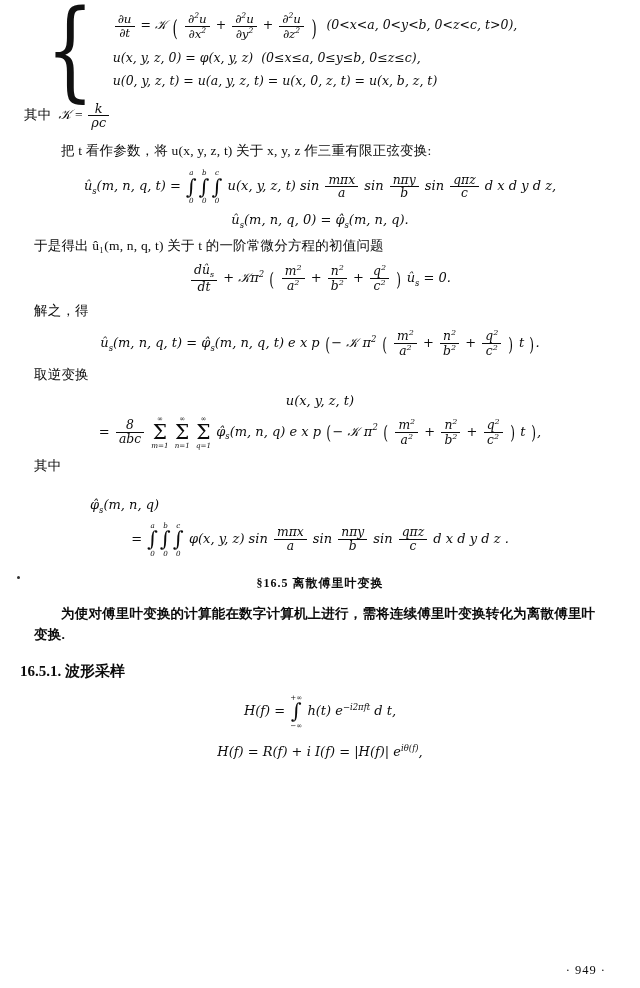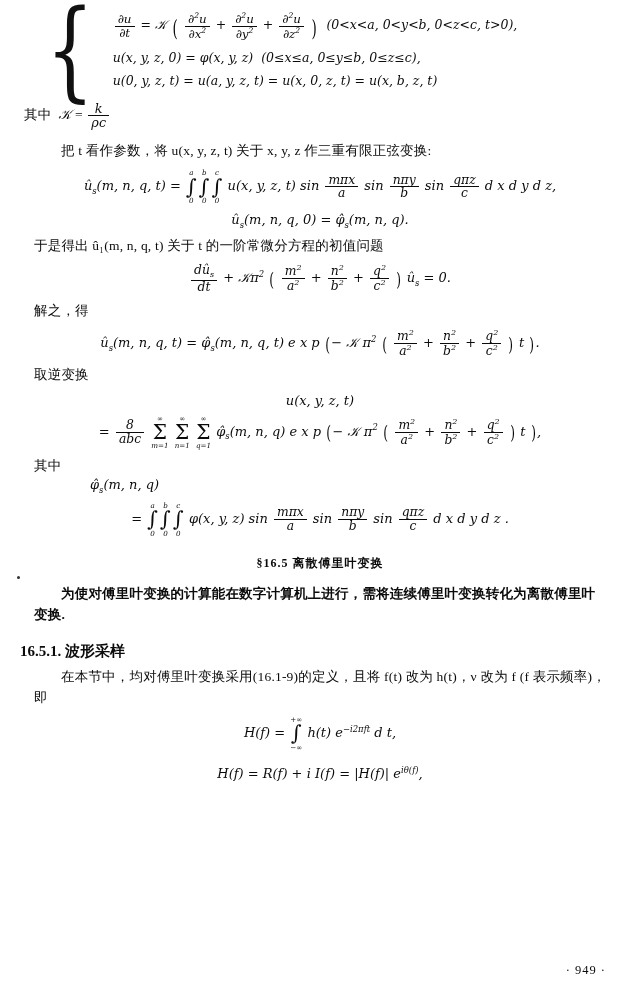--- a/index.html
+++ b/index.html
@@ -276,41 +276,40 @@
     <span class="frac"><span class="num">n<span class="sup">2</span></span><span class="den">b<span class="sup">2</span></span></span> +
     <span class="frac"><span class="num">q<span class="sup">2</span></span><span class="den">c<span class="sup">2</span></span></span>
     <span class="paren-med">)</span> t
     <span class="paren-med">)</span>,
   </div>
 
   <div class="spacer-s"></div>
 
   <div class="para" style="margin:0 34px;">其中</div>
 
-  <div class="math-line" style="text-align:left;margin-left:90px;">
+  <div class="math-line" style="text-align:left;margin-left:90px;margin-top:20px;">
     φ̂<span class="sub">s</span>(m, n, q)
   </div>
 
   <div class="spacer-s"></div>
 
   <div class="math-line">
     = <span class="intg"><span class="lim">a</span><span class="sym">∫</span><span class="lim">0</span></span><span class="intg"><span class="lim">b</span><span class="sym">∫</span><span class="lim">0</span></span><span class="intg"><span class="lim">c</span><span class="sym">∫</span><span class="lim">0</span></span>
     φ(x, y, z) sin
     <span class="frac"><span class="num">mπx</span><span class="den">a</span></span> sin
     <span class="frac"><span class="num">nπy</span><span class="den">b</span></span> sin
     <span class="frac"><span class="num">qπz</span><span class="den">c</span></span> d x d y d z .
   </div>
 
   <div class="section-title">§16.5   离散傅里叶变换</div>
 
   <div class="para indent" style="margin:12px 34px;font-weight:bold;">为使对傅里叶变换的计算能在数字计算机上进行，需将连续傅里叶变换转化为离散傅里叶变换.</div>
 
   <div class="sub-title" style="margin-left:20px;">16.5.1. 波形采样</div>
 
-  <div class="para indent" style="margin:0 34px;">在本节中，均对傅里叶变换采用(16.1-9)的定义，且将 f(t) 改为 h(t)，ν 改为 f (f 表示频率)，即</div>
 
   <div class="spacer-s"></div>
 
   <div class="math-line">
     H(f) =
     <span class="intg"><span class="lim">+∞</span><span class="sym">∫</span><span class="lim">−∞</span></span>
     h(t) e<span class="sup">−i2πft</span> d t,
   </div>
 
   <div class="spacer-s"></div>

